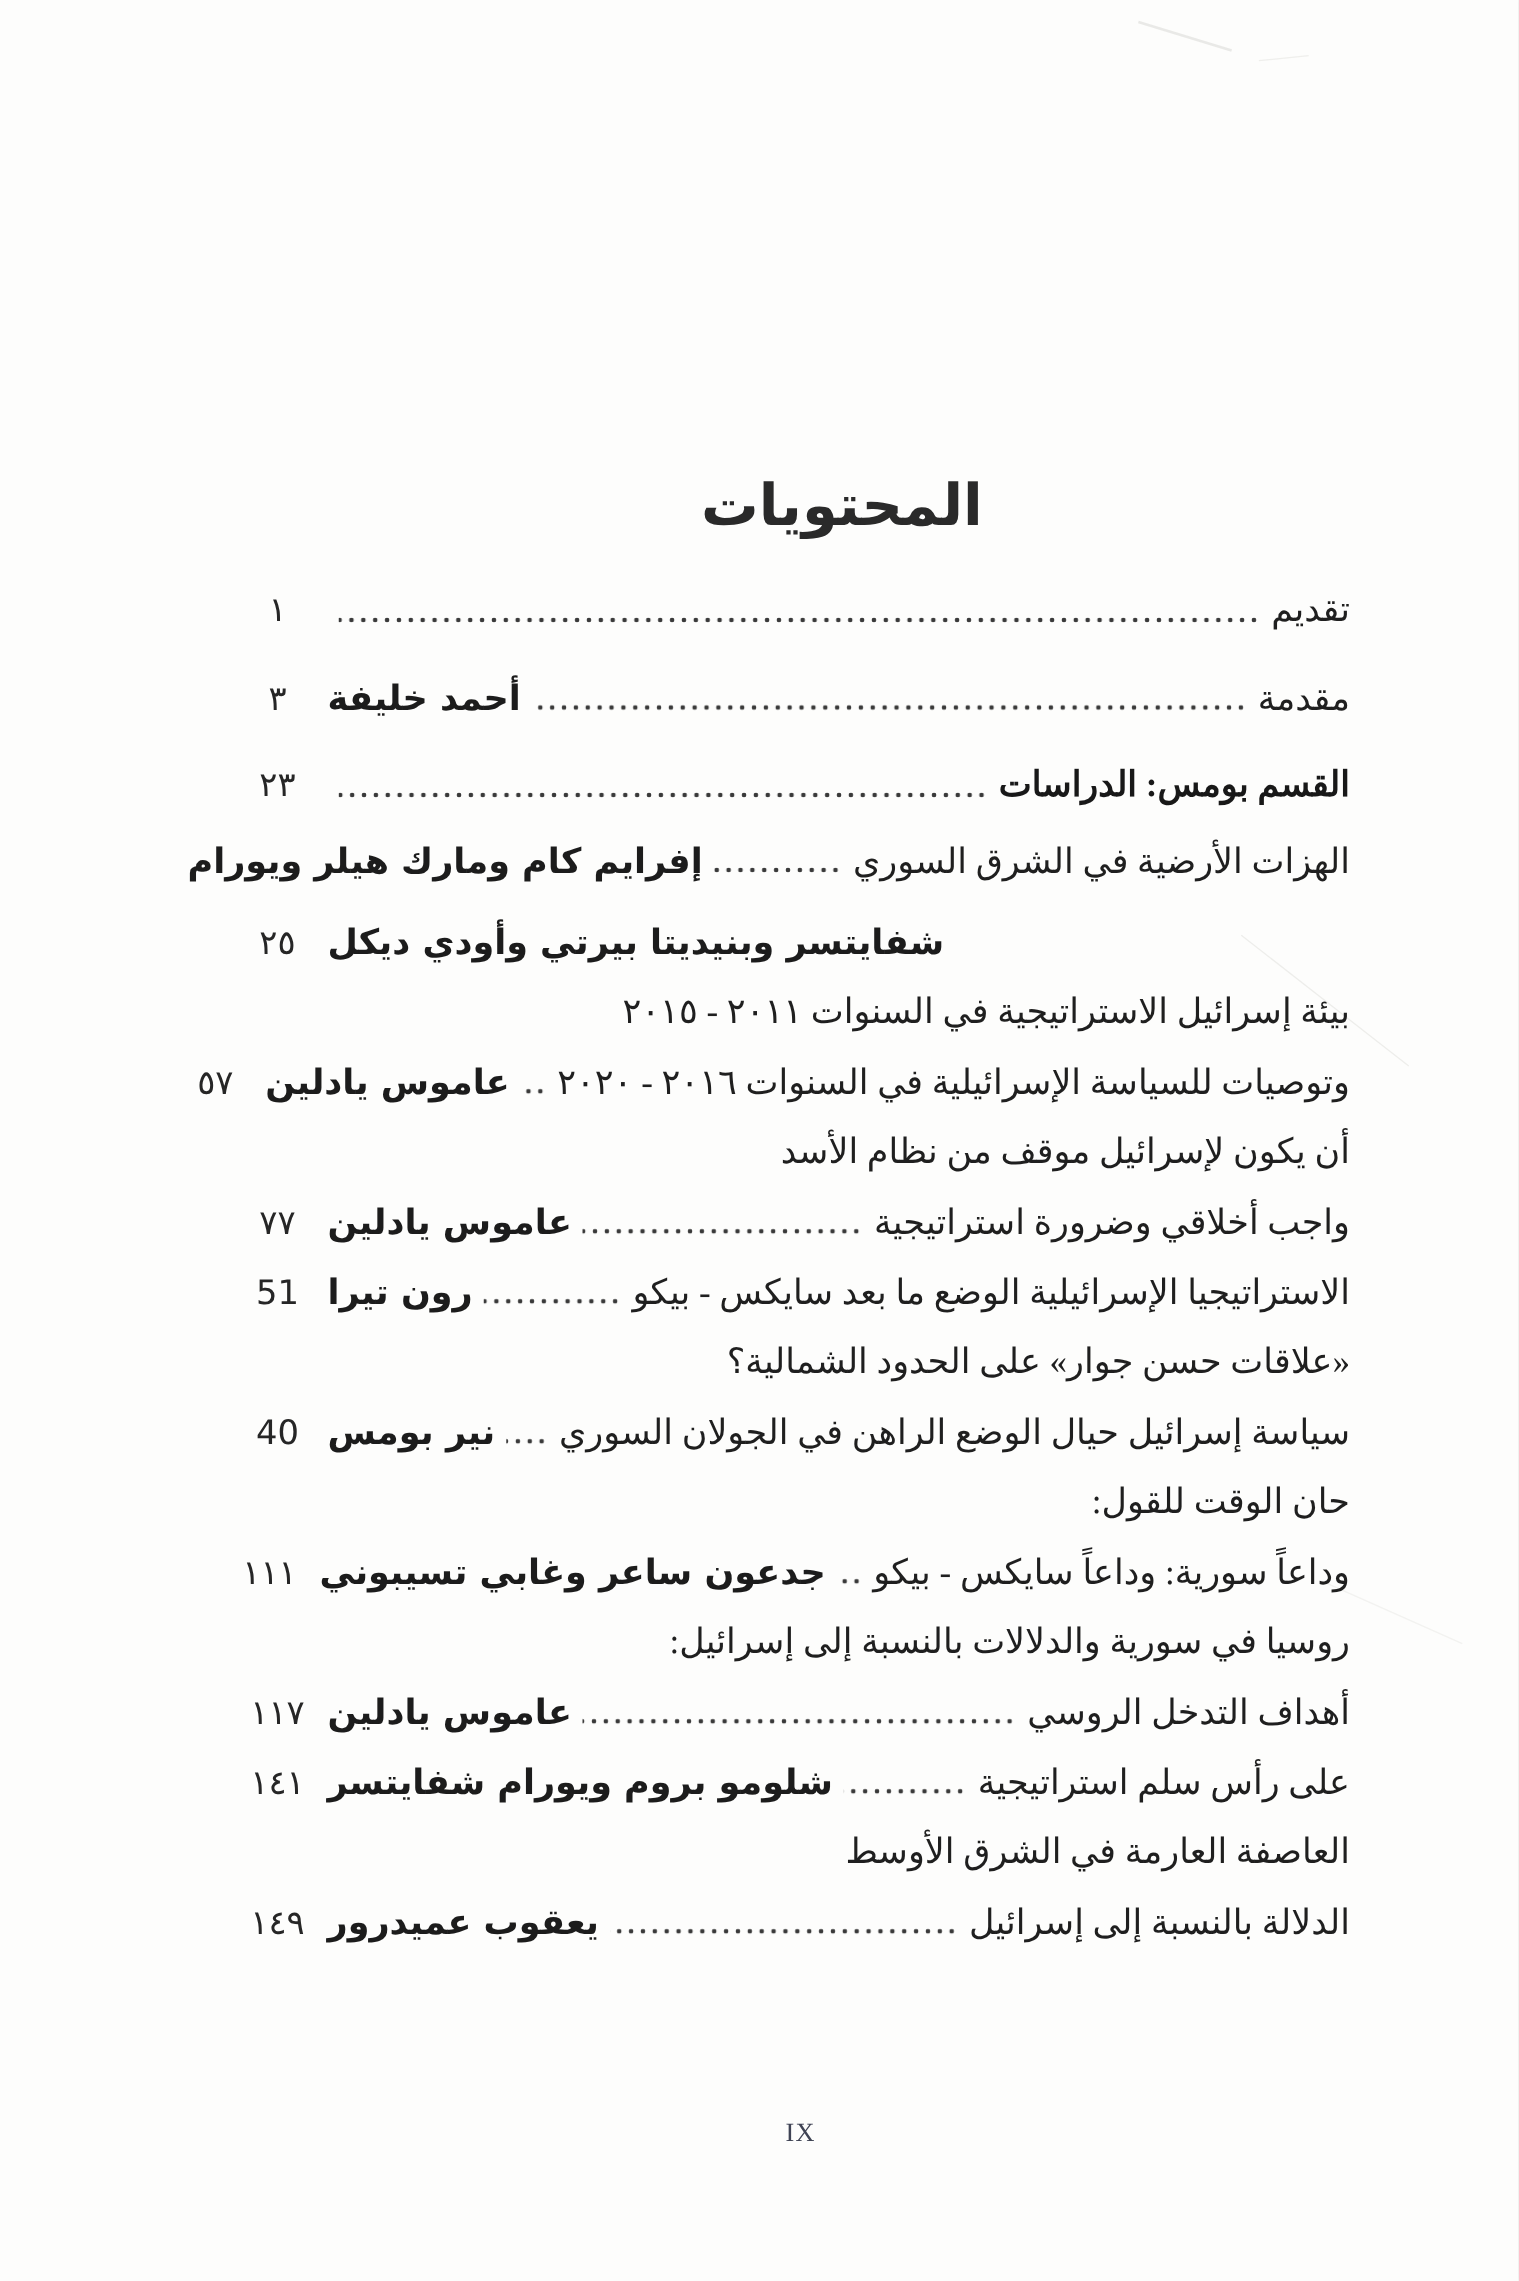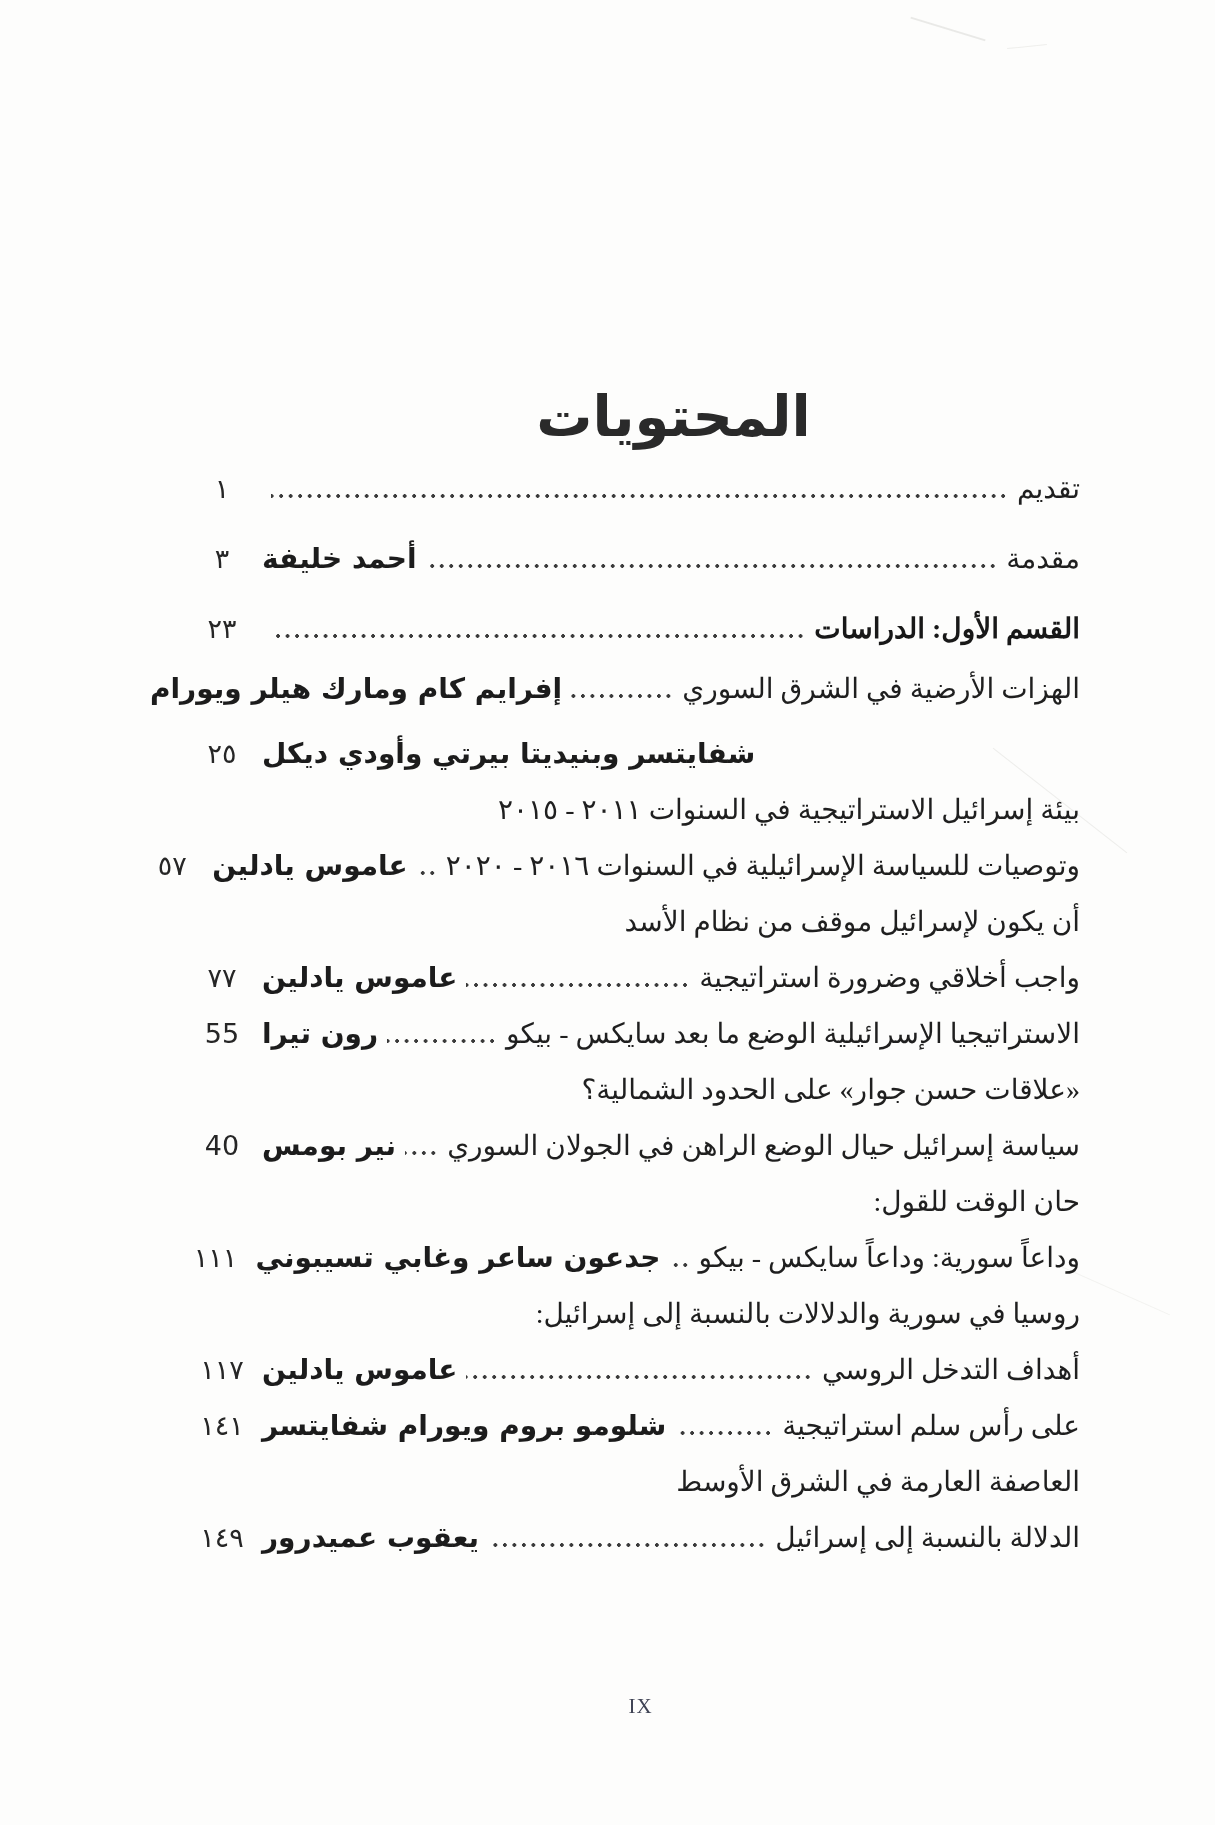--- a/index.html
+++ b/index.html
@@ -22,21 +22,21 @@
   .crease.c1{top:28px;right:228px;width:78px;height:2px;transform:rotate(17deg);}
   .crease.c2{top:46px;right:168px;width:40px;height:1px;transform:rotate(-6deg);opacity:.4;}
   .crease.c3{top:800px;right:70px;width:170px;height:1px;transform:rotate(38deg);opacity:.45;}
   .crease.c4{top:1290px;right:40px;width:120px;height:1px;transform:rotate(24deg);opacity:.3;}
 
   .book-title{
     position:absolute;
     top:346px;left:0;right:0;
     padding-left:132px;            
     text-align:center;
-    font-size:56px;
+    font-size:46px;
     font-weight:bold;
     letter-spacing:1px;
     color:#2a2a2a;
   }
 
   .toc{
     position:absolute;
     top:475px;
     right:135px;
     left:150px;
@@ -109,21 +109,21 @@
         <span class="t-dots"></span>
         <span class="t-page">١</span>
       </div>
       <div class="toc-line entry">
         <span class="t-title">مقدمة</span>
         <span class="t-dots"></span>
         <span class="t-author">أحمد خليفة</span>
         <span class="t-page">٣</span>
       </div>
       <div class="toc-line section">
-        <span class="t-title">القسم الأول: الدراسات</span>
+        <span class="t-title">القسم بومس: الدراسات</span>
         <span class="t-dots"></span>
         <span class="t-page">٢٣</span>
       </div>
       <div class="toc-line entry">
         <span class="t-title">الهزات الأرضية في الشرق السوري</span>
         <span class="t-dots"></span>
         <span class="t-author">إفرايم كام ومارك هيلر ويورام</span>
       </div>
       <div class="toc-line continuation">
         <span class="t-fill"></span>
@@ -145,21 +145,21 @@
       <div class="toc-line entry">
         <span class="t-title">واجب أخلاقي وضرورة استراتيجية</span>
         <span class="t-dots"></span>
         <span class="t-author">عاموس يادلين</span>
         <span class="t-page">٧٧</span>
       </div>
       <div class="toc-line entry">
         <span class="t-title">الاستراتيجيا الإسرائيلية الوضع ما بعد سايكس - بيكو</span>
         <span class="t-dots"></span>
         <span class="t-author">رون تيرا</span>
-        <span class="t-page">55</span>
+        <span class="t-page">51</span>
       </div>
       <div class="toc-line plain">
         <span class="t-title">«علاقات حسن جوار» على الحدود الشمالية؟</span>
       </div>
       <div class="toc-line entry">
         <span class="t-title">سياسة إسرائيل حيال الوضع الراهن في الجولان السوري</span>
         <span class="t-dots"></span>
         <span class="t-author">نير بومس</span>
         <span class="t-page">40</span>
       </div>

